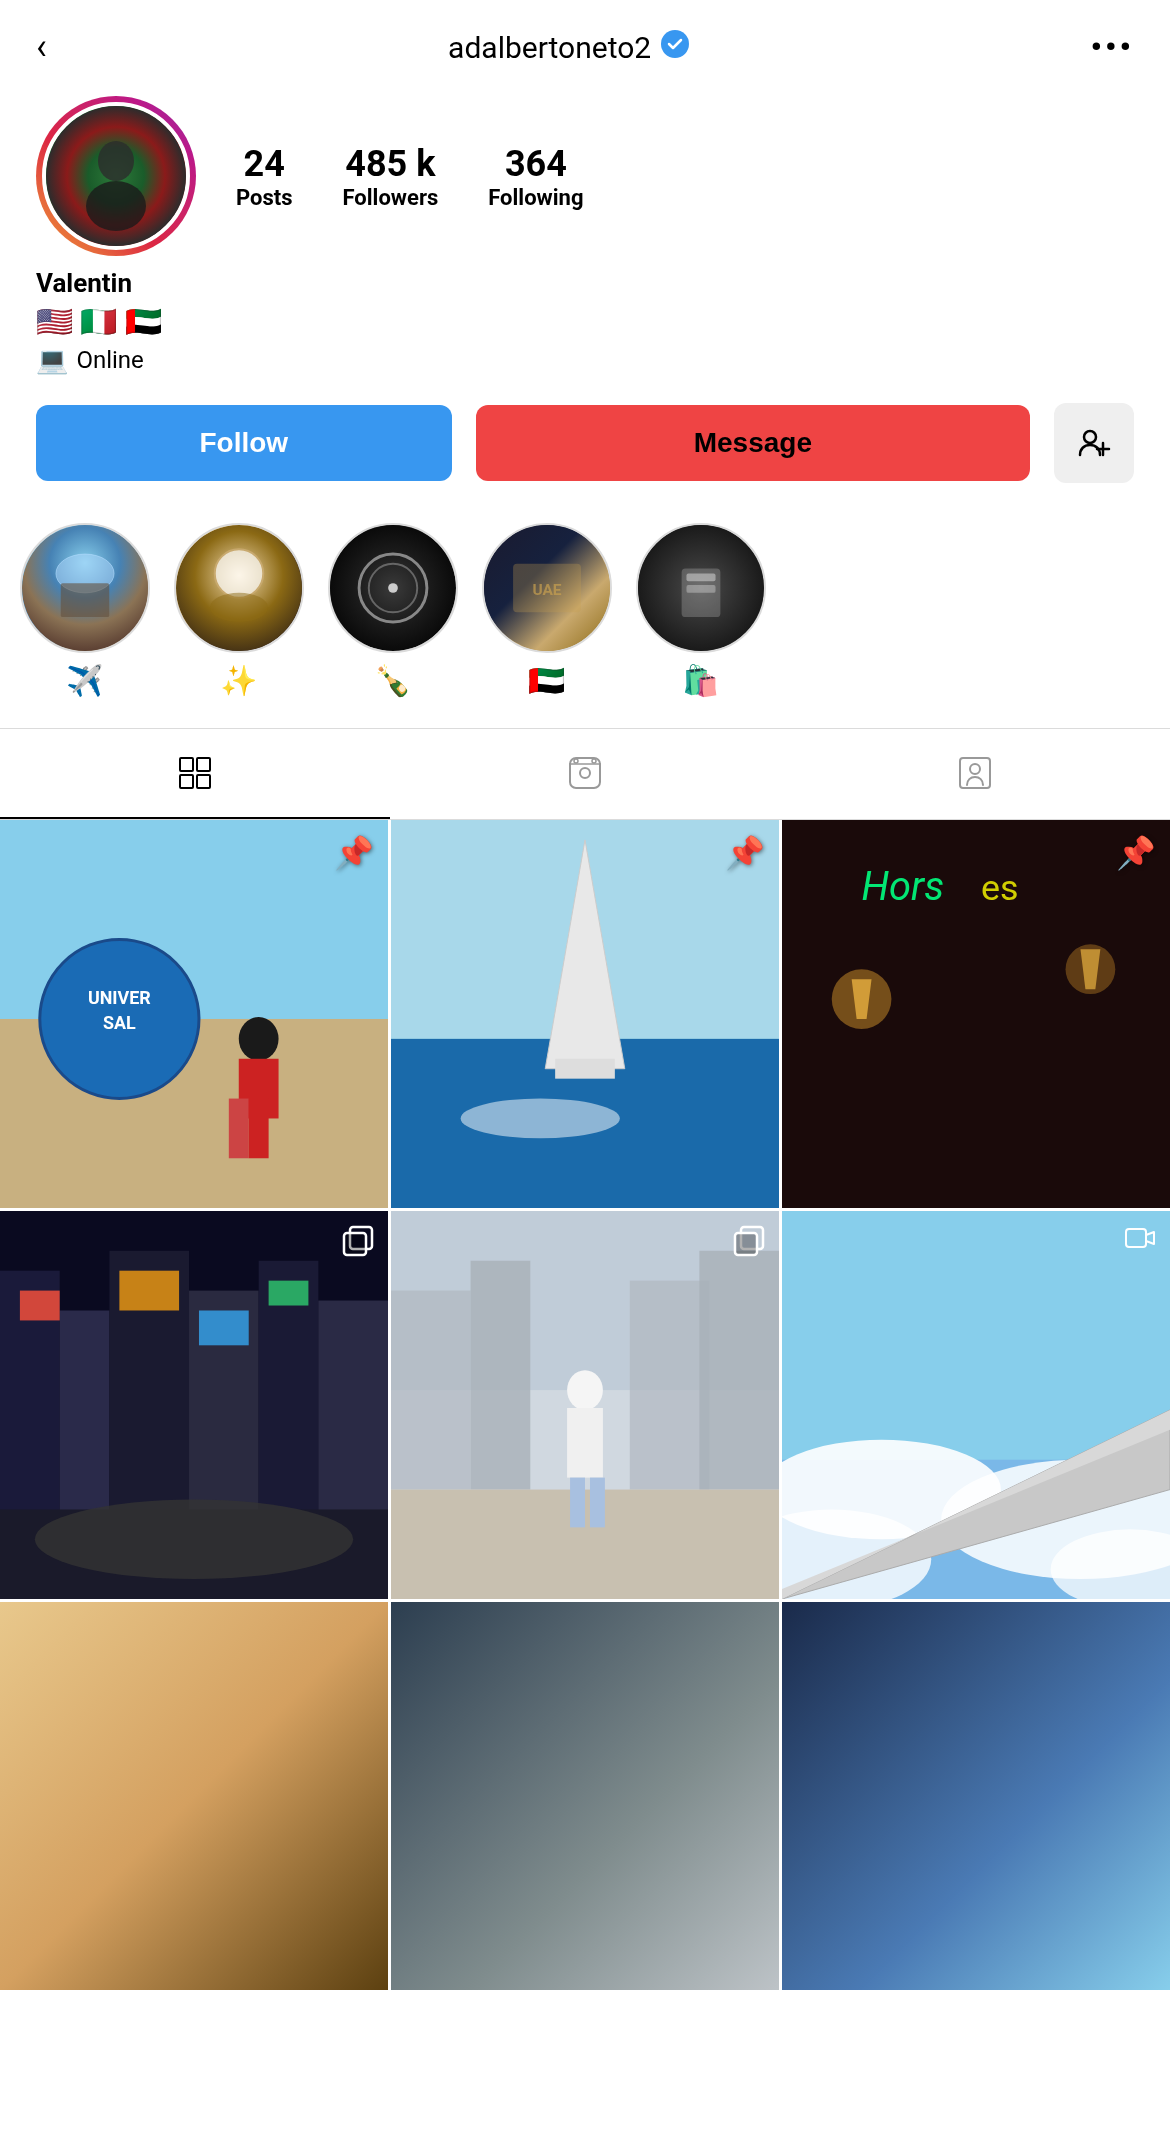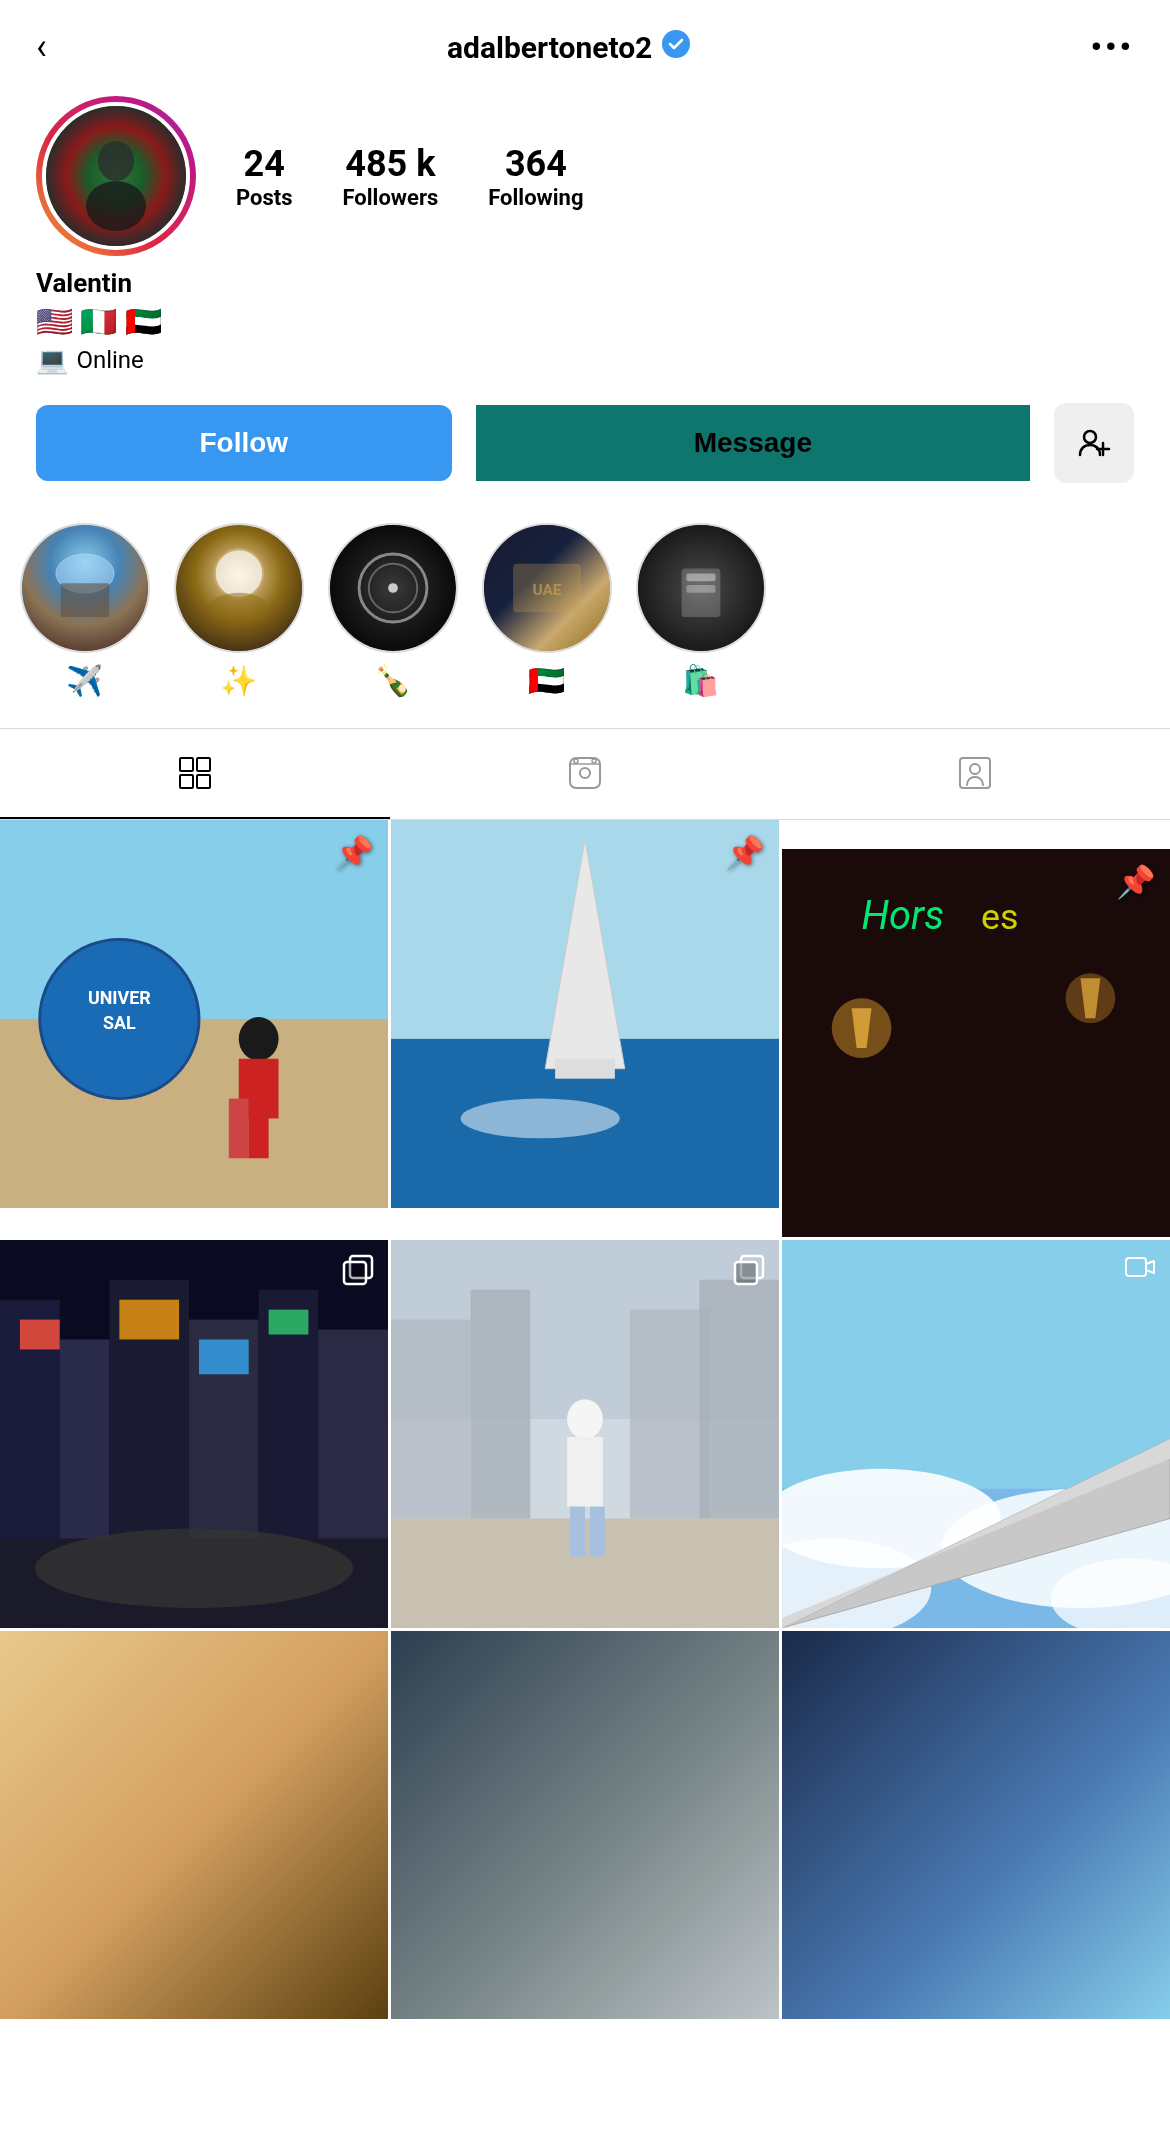--- a/index.html
+++ b/index.html
@@ -24,21 +24,21 @@
       font-size: 36px;
       color: #000;
       cursor: pointer;
       line-height: 1;
     }
     .header-title {
       display: flex;
       align-items: center;
       gap: 10px;
       font-size: 30px;
-      font-weight: 700;
+      font-weight: 400;
       text-align: right;
     }
     .header-title .verified {
       color: #3897f0;
       font-size: 28px;
     }
     .header-more {
       font-size: 32px;
       color: #000;
       cursor: pointer;
@@ -140,24 +140,24 @@
       color: #fff;
       border: none;
       border-radius: 12px;
       padding: 22px 0;
       font-size: 28px;
       font-weight: 600;
       cursor: pointer;
     }
     .btn-message {
       flex: 1.3;
-      background: #0f766e;
+      background: #ef4444;
       color: #000;
       border: none;
-      border-radius: 0;
+      border-radius: 12px;
       padding: 22px 7px;
       font-size: 28px;
       font-weight: 600;
       cursor: pointer;
     }
     .btn-add-friend {
       width: 80px;
       height: 80px;
       background: #efefef;
       border: none;
@@ -253,21 +253,20 @@
 
     
     .photo-1 {
       background: linear-gradient(160deg, #87ceeb 0%, #4a90d9 20%, #2c3e50 40%, #e8c060 50%, #c0392b 60%, #8B4513 75%, #d4a030 90%);
     }
     .photo-2 {
       background: linear-gradient(180deg, #87ceeb 0%, #b0d4f1 20%, #4a8cc2 40%, #1a5276 55%, #0d3b5e 70%, #4a90c2 85%, #87ceeb 100%);
     }
     .photo-3 {
       background: linear-gradient(135deg, #2d7a3a 0%, #1a5c2a 20%, #8B1a1a 40%, #2c2c2c 60%, #c9a96e 75%, #8B7355 100%);
-      margin-top: 29px;
     }
     .photo-4 {
       background: linear-gradient(135deg, #1a0a2e 0%, #2d1b69 20%, #c0392b 35%, #e74c3c 45%, #f39c12 55%, #2c2c2c 70%, #1a1a3e 100%);
     }
     .photo-5 {
       background: linear-gradient(160deg, #b8c5d0 0%, #7f8c8d 20%, #e8e8e8 40%, #95a5a6 55%, #2c3e50 70%, #1a252f 100%);
     }
     .photo-6 {
       background: linear-gradient(180deg, #87ceeb 0%, #b0d4f1 15%, #c9d4dc 30%, #e8ecf0 50%, #f0f4f8 70%, #d0dce8 85%, #a0bcd0 100%);
     }

